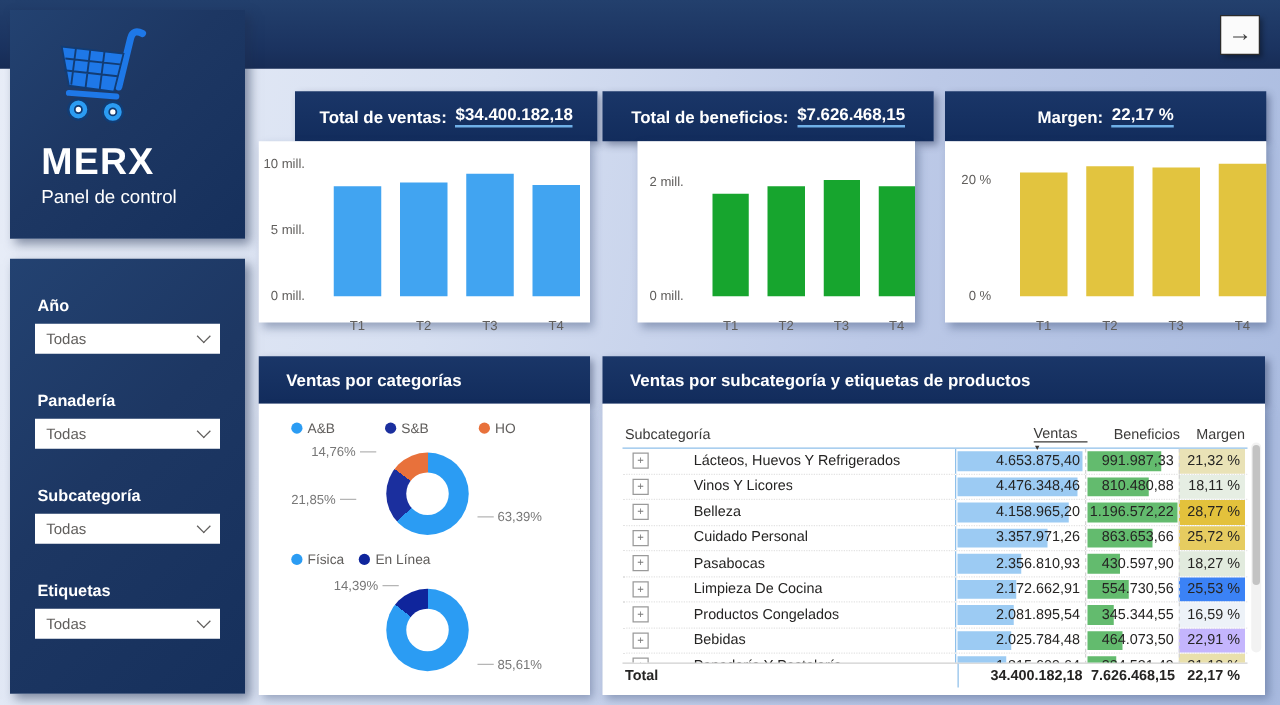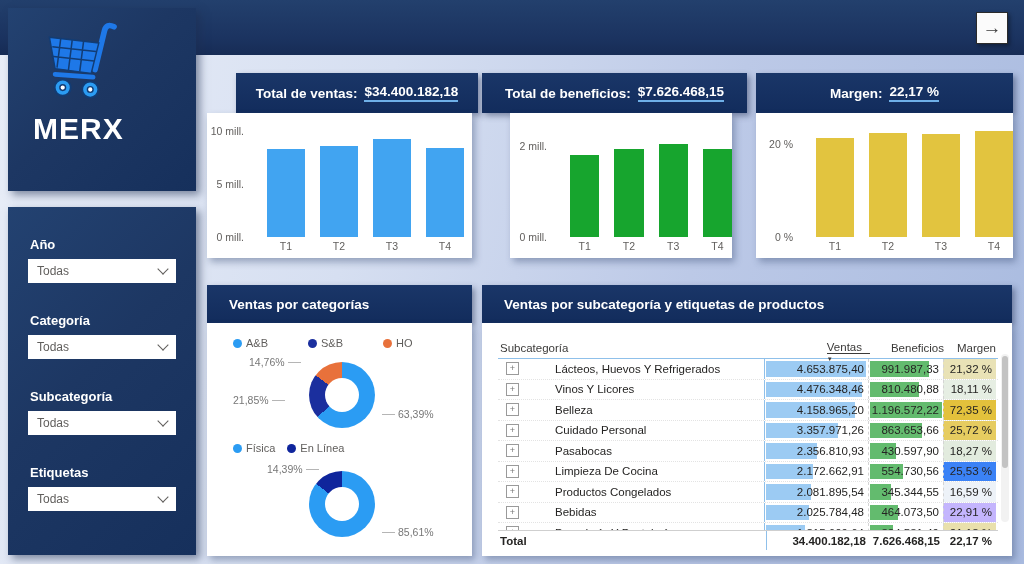--- a/index.html
+++ b/index.html
@@ -36,21 +36,21 @@
             box-shadow:3px 3px 6px rgba(30,45,80,.45);display:flex;align-items:center;justify-content:center;
             color:#fff;font-size:13.5px;font-weight:bold;gap:7px;}
   .kpi-head .val{border-bottom:2px solid #6fb0e8;padding-bottom:1px;}
   .kpi-body{position:absolute;top:113px;height:145px;background:#fff;box-shadow:3px 4px 7px rgba(50,70,110,.4);
             box-sizing:border-box;padding:12px 0 0 0;}
   .chart{position:relative;height:132px;padding-left:46px;}
   .gutter{position:absolute;left:0;top:0;width:40px;height:112px;}
   .ytick{position:absolute;right:3px;font-size:10.5px;color:#605e5c;white-space:nowrap;}
   .plot{display:flex;align-items:flex-end;gap:15px;height:112px;padding-left:14px;}
   .bar{width:38px;}
-  .xlabels{display:flex;gap:15px;padding-left:14px;margin-top:3px;}
+  .xlabels{display:flex;gap:15px;padding-left:14px;margin-top:18px;}
   .xlabels span{width:38px;text-align:center;font-size:10.5px;color:#605e5c;}
 
   
   .panel-head{position:absolute;top:285px;height:38px;background:linear-gradient(180deg,#1a3668,#122c5c);
               box-shadow:3px 3px 6px rgba(30,45,80,.45);display:flex;align-items:center;
               color:#fff;font-size:13.5px;font-weight:bold;padding-left:22px;box-sizing:border-box;}
   .panel-body{position:absolute;top:323px;height:233px;background:#fff;
               box-shadow:3px 4px 7px rgba(50,70,110,.4);box-sizing:border-box;}
 
   
@@ -104,32 +104,33 @@
         <path d="M12 16 L64 22 L56 54 L18 49 Z" fill="#1e78e8" stroke="#123c74" stroke-width="1.5"></path>
         <path d="M15 26 L61 31 M14 36 L59 41 M24 17 L20 48 M36 19 L32 51 M48 20 L44 52" stroke="#123c74" stroke-width="1.6" fill="none"></path>
         <path d="M18 55 L58 58" stroke="#1e78e8" stroke-width="5" stroke-linecap="round"></path>
         <circle cx="26" cy="69" r="8.5" fill="#2b9cf3" stroke="#123c74" stroke-width="2"></circle>
         <circle cx="26" cy="69" r="3" fill="#fff" stroke="#123c74" stroke-width="1.5"></circle>
         <circle cx="55" cy="71" r="8.5" fill="#2b9cf3" stroke="#123c74" stroke-width="2"></circle>
         <circle cx="55" cy="71" r="3" fill="#fff" stroke="#123c74" stroke-width="1.5"></circle>
       </svg>
     </div>
     <div class="brand-name">MERX</div>
+    <div class="brand-sub">Panel de control</div>
   </div>
 
   <div class="navy-card filter-card">
     <div class="fgroup">
       <div class="flabel">Año</div>
       <div class="sel">
         <span>Todas</span>
         <i class="chev"></i>
       </div>
     </div>
     <div class="fgroup">
-      <div class="flabel">Categoría</div>
+      <div class="flabel">Panadería</div>
       <div class="sel">
         <span>Todas</span>
         <i class="chev"></i>
       </div>
     </div>
     <div class="fgroup">
       <div class="flabel">Subcategoría</div>
       <div class="sel">
         <span>Todas</span>
         <i class="chev"></i>
@@ -304,21 +305,21 @@
           </div>
       <div class="c-v">
             <i class="dbar" style="width:86.7%"></i>
             <span>4.158.965,20</span>
           </div>
       <div class="c-b">
             <i class="dbar g" style="width:97.0%"></i>
             <span>1.196.572,22</span>
           </div>
       <div class="c-m" style="background:#e3c13c">
-            <span>72,35 %</span>
+            <span>28,77 %</span>
           </div>
     </div>
         <div class="trow">
       <div class="c-name">
             <span class="expand">+</span>
             <span class="nm">Cuidado Personal</span>
           </div>
       <div class="c-v">
             <i class="dbar" style="width:70.0%"></i>
             <span>3.357.971,26</span>

